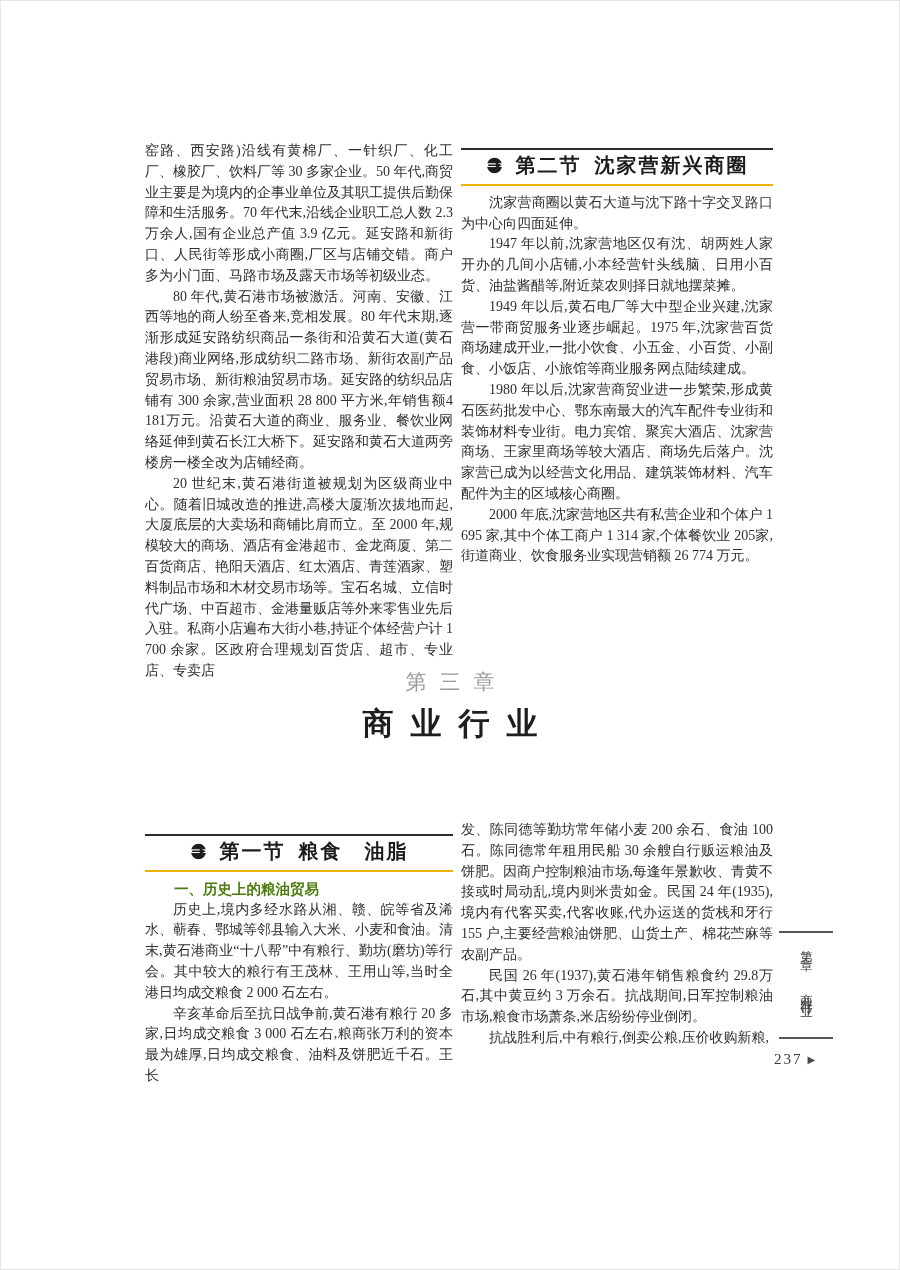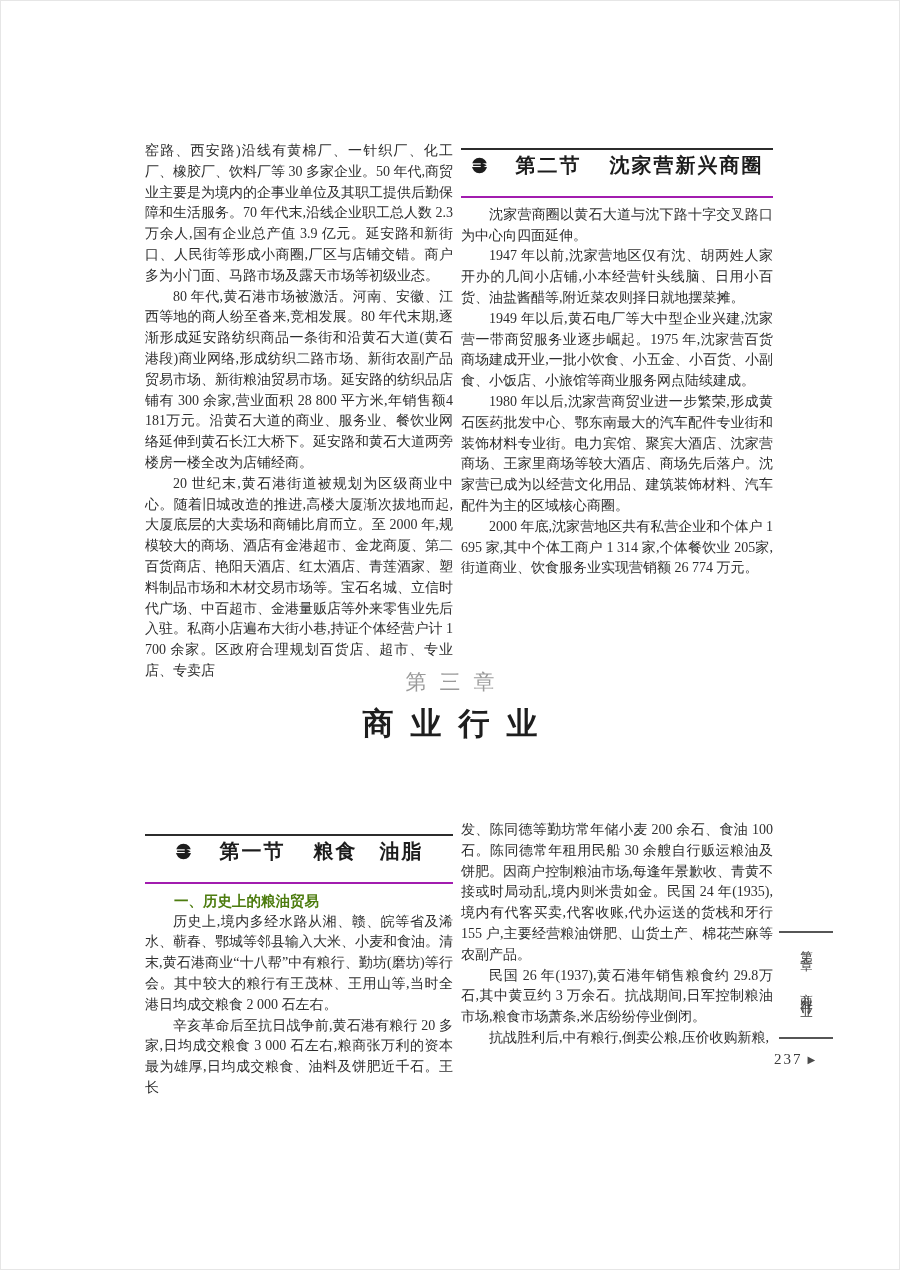--- a/index.html
+++ b/index.html
@@ -7,23 +7,23 @@
     width:900px;height:1270px;position:relative;background:#ffffff;
     font-family:"Liberation Serif","DejaVu Serif",serif;
     color:#2e2e2e;overflow:hidden;
   }
   .page-frame{position:absolute;inset:0;border:1px solid #e6e6e6;pointer-events:none;}
   .col{position:absolute;font-size:14px;line-height:20.8px;text-align:justify;color:#2e2e2e;}
   .col p{margin:0;}
   .ind{text-indent:2em;}
   
   .sec-header{
-    display:flex;align-items:center;justify-content:center;gap:28px;
-    border-top:2px solid #2c2c2c;border-bottom:2px solid #a21caf;
-    padding:5px 0 20px 0;margin:7px 0 7px 0;
+    display:flex;align-items:center;justify-content:center;gap:13px;
+    border-top:2px solid #2c2c2c;border-bottom:2px solid #eab308;
+    padding:5px 0 8px 0;margin:7px 0 7px 0;
     font-weight:700;font-size:20px;letter-spacing:2px;color:#1c1c1c;
     text-align:center;text-align-last:auto;text-indent:0;
   }
   .sec-icon{display:inline-flex;width:17px;height:17px;flex:0 0 auto;}
   
   #chapter{position:absolute;left:136px;top:668px;width:628px;text-align:center;}
   .chapter-number{font-size:21px;color:#9a9a9a;letter-spacing:13px;text-indent:13px;margin:0;}
   .chapter-title{font-size:31px;font-weight:700;color:#1e1e1e;letter-spacing:17px;text-indent:17px;margin:7px 0 0 0;}
   .subhead{font-weight:700;font-size:14.5px;text-indent:2em;margin:5px 0 4px 0;color:#4d7c0f;}
   

